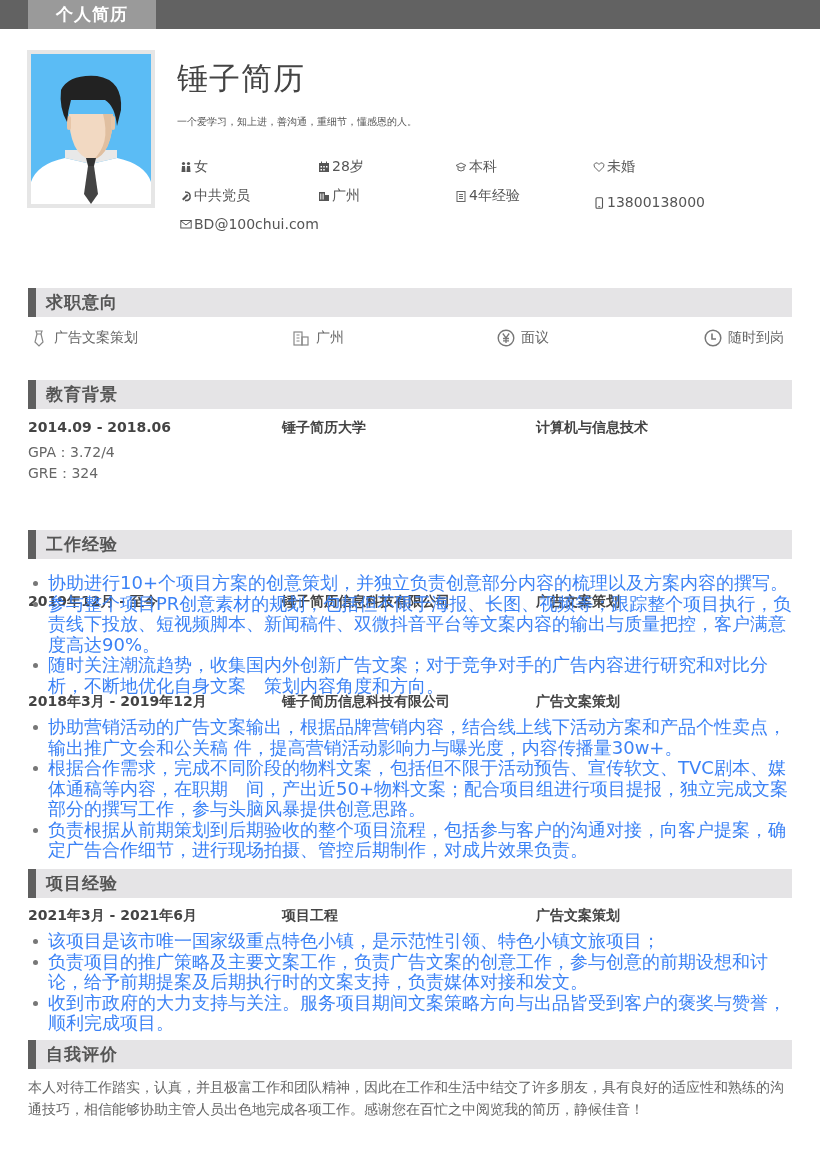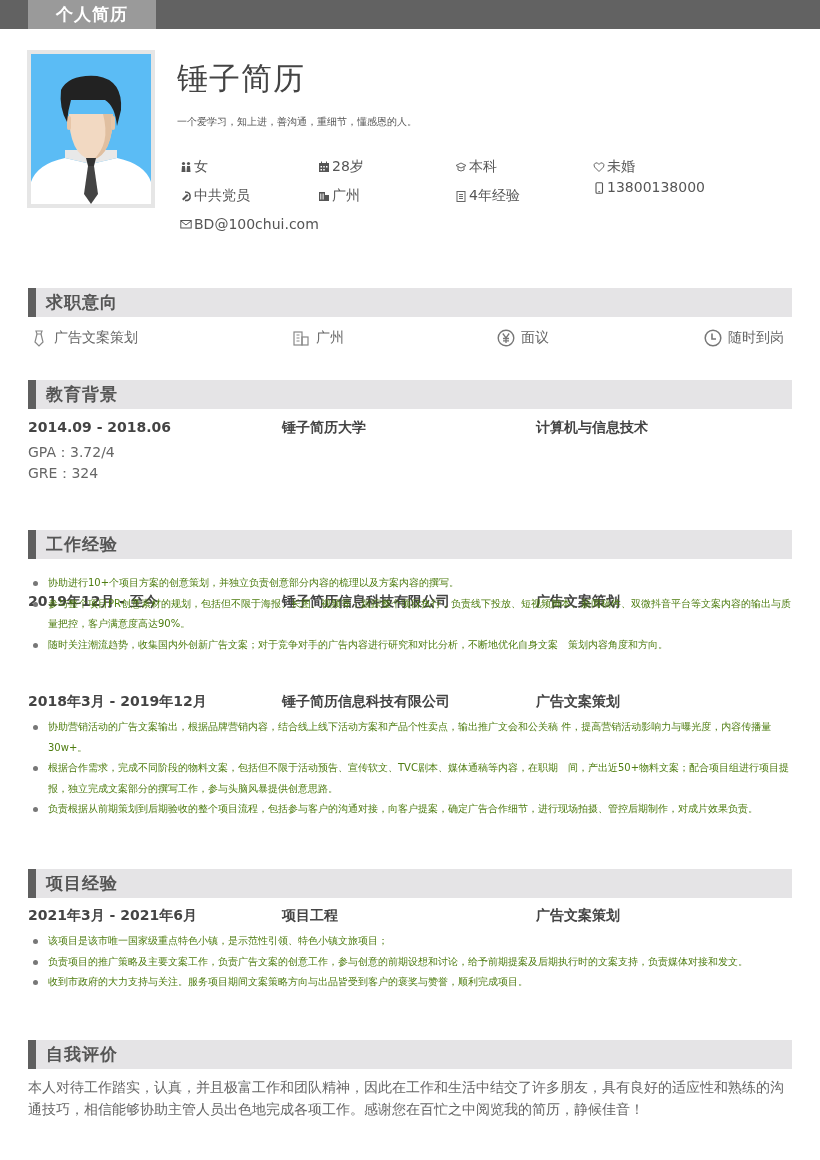--- a/index.html
+++ b/index.html
@@ -26,21 +26,21 @@
   .intent { position: absolute; top: 329px; font-size: 14px; color: #666; display: flex; align-items: center; white-space: nowrap; }
   .intent svg { width: 18px; height: 18px; margin-right: 6px; }
 
   .row { position: absolute; left: 28px; width: 764px; font-size: 14px; font-weight: bold; color: #444; height: 20px; }
   .row .c1 { position: absolute; left: 0; }
   .row .c2 { position: absolute; left: 254px; }
   .row .c3 { position: absolute; left: 508px; }
 
   .plain { position: absolute; left: 28px; font-size: 14px; color: #666; }
 
-  ul.bul { position: absolute; left: 28px; width: 766px; list-style: none; font-size: 10px; color: #4d7c0f; line-height: 20.5px; }
+  ul.bul { position: absolute; left: 28px; width: 766px; list-style: none; font-size: 18px; color: #3b82f6; line-height: 20.5px; }
   ul.bul li { position: relative; padding-left: 20px; }
   ul.bul li::before { content: ""; position: absolute; left: 5px; top: 8px; width: 5px; height: 5px; border-radius: 50%; background: #777; }
 
   .para { position: absolute; left: 28px; width: 766px; font-size: 14px; color: #666; line-height: 22px; }
 </style>
 </head>
 <body>
 
 <div class="topbar">
   <div class="topbar-tab">个人简历</div>
@@ -135,21 +135,21 @@
   <span class="ic">
       <svg viewBox="0 0 12 12">
         <rect x="2" y="1.5" width="8" height="10" fill="none" stroke="#666" stroke-width="1"></rect>
         <line x1="4" y1="4.5" x2="8" y2="4.5" stroke="#666"></line>
         <line x1="4" y1="6.5" x2="8" y2="6.5" stroke="#666"></line>
         <line x1="4" y1="8.5" x2="8" y2="8.5" stroke="#666"></line>
       </svg>
     </span>
   <span>4年经验</span>
 </div>
-<div class="info" style="left:592px; top:179px;align-items:flex-end;">
+<div class="info" style="left:592px; top:194px;align-items:flex-end;">
   <span class="ic">
       <svg viewBox="0 0 12 12">
         <rect x="3" y="0.8" width="6.5" height="10.5" rx="1" fill="none" stroke="#555" stroke-width="1.1"></rect>
         <line x1="5.3" y1="9.7" x2="7.2" y2="9.7" stroke="#555"></line>
       </svg>
     </span>
   <span>13800138000</span>
 </div>
 
 <div class="info" style="left:179px; top:216px;text-align:right;">

